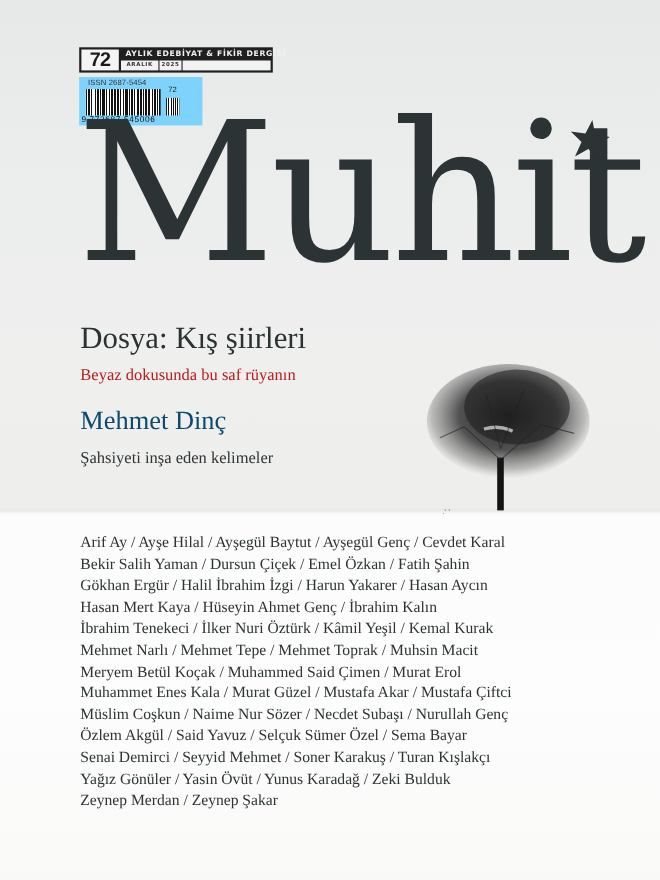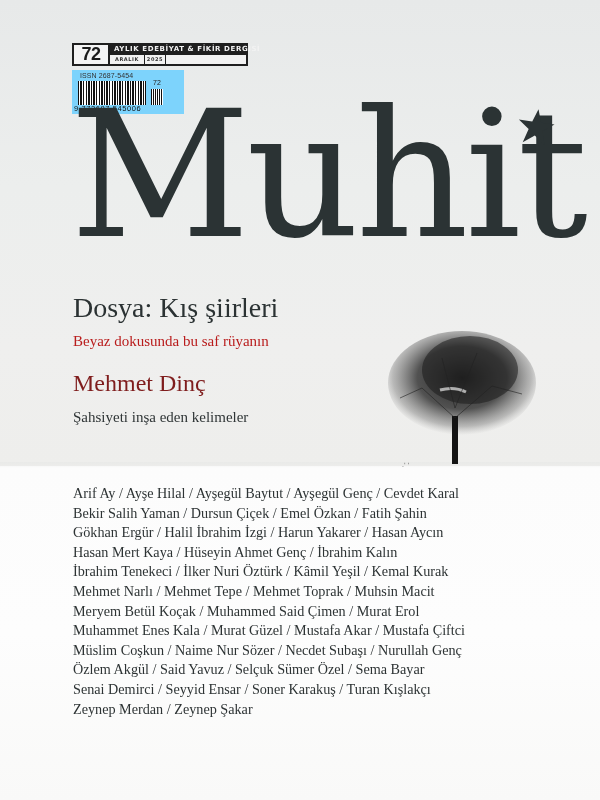--- a/index.html
+++ b/index.html
@@ -91,21 +91,21 @@
   .h-dosya {
     position: absolute; left: 73px; top: 292px; font-size: 28px; color: #2b3233;
     white-space: nowrap;
   }
   .h-dosya-sub {
     position: absolute; left: 73px; top: 333px; font-size: 15px; color: #b91c1c;
     white-space: nowrap;
     text-align: right;
   }
   .h-name {
-    position: absolute; left: 73px; top: 370px; font-size: 24px; color: #7f1d1d;
+    position: absolute; left: 73px; top: 370px; font-size: 24px; color: #0c4a6e;
     white-space: nowrap;
   }
   .h-name-sub {
     position: absolute; left: 73px; top: 409px; font-size: 15px; color: #2f3536;
     white-space: nowrap;
   }
 
   
   .tree { position: absolute; left: 382px; top: 328px; width: 160px; height: 140px; }
 
@@ -174,15 +174,16 @@
   <div>Arif Ay / Ayşe Hilal / Ayşegül Baytut / Ayşegül Genç / Cevdet Karal</div>
   <div>Bekir Salih Yaman / Dursun Çiçek / Emel Özkan / Fatih Şahin</div>
   <div>Gökhan Ergür / Halil İbrahim İzgi / Harun Yakarer / Hasan Aycın</div>
   <div>Hasan Mert Kaya / Hüseyin Ahmet Genç / İbrahim Kalın</div>
   <div>İbrahim Tenekeci / İlker Nuri Öztürk / Kâmil Yeşil / Kemal Kurak</div>
   <div>Mehmet Narlı / Mehmet Tepe / Mehmet Toprak / Muhsin Macit</div>
   <div>Meryem Betül Koçak / Muhammed Said Çimen / Murat Erol</div>
   <div>Muhammet Enes Kala / Murat Güzel / Mustafa Akar / Mustafa Çiftci</div>
   <div>Müslim Coşkun / Naime Nur Sözer / Necdet Subaşı / Nurullah Genç</div>
   <div>Özlem Akgül / Said Yavuz / Selçuk Sümer Özel / Sema Bayar</div>
-  <div>Senai Demirci / Seyyid Ensar / Soner Karakuş / Turan Kışlakçı</div>
+  <div>Senai Demirci / Seyyid Mehmet / Soner Karakuş / Turan Kışlakçı</div>
+  <div>Yağız Gönüler / Yasin Övüt / Yunus Karadağ / Zeki Bulduk</div>
   <div>Zeynep Merdan / Zeynep Şakar</div>
 </div>
 
 </body></html>

